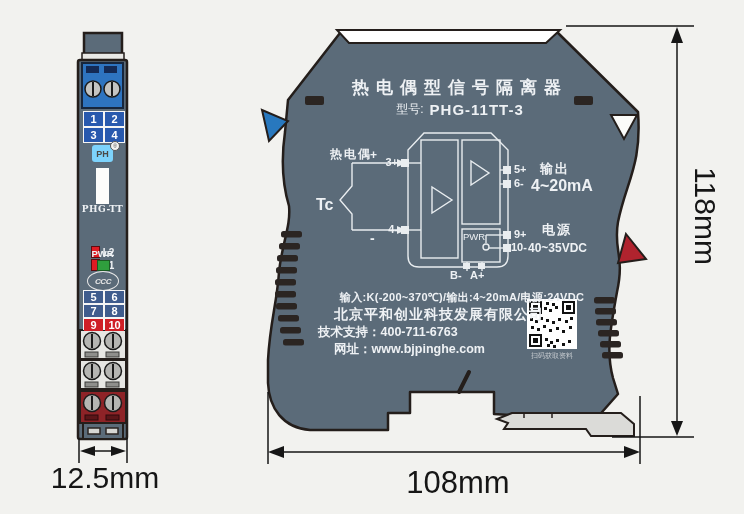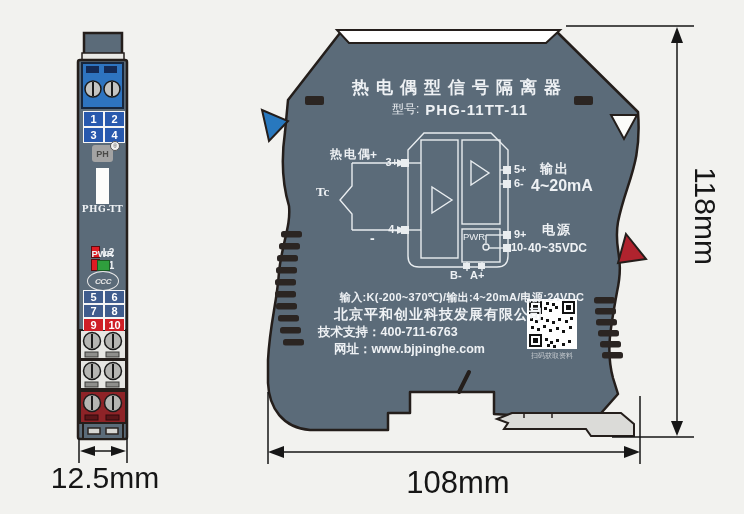--- a/index.html
+++ b/index.html
@@ -223,21 +223,21 @@
     </g>
   </svg>
 
   <div class="abs grid2x2" style="left:83px;top:111px;width:40px;height:30px">
     <div class="cell">1</div>
     <div class="cell">2</div>
     <div class="cell">3</div>
     <div class="cell">4</div>
   </div>
 
-  <div class="abs ctr" style="left:92px;top:145px;width:21px;height:17px;background:#a3a3a3;border-radius:3px;
+  <div class="abs ctr" style="left:92px;top:145px;width:21px;height:17px;background:#7dd3fc;border-radius:3px;
        font-size:9px;font-weight:bold;color:#4a4a48;font-family:'Liberation Sans',sans-serif">PH</div>
   <div class="abs ctr" style="left:110px;top:141px;width:8px;height:8px;background:#f2f2f0;border:1px solid #555;
        border-radius:50%;font-size:5px;color:#4a4a48">®</div>
 
   <div class="abs" style="left:96px;top:168px;width:13px;height:36px;background:#fdfdfb"></div>
 
   <div class="abs ctr wtxt" style="left:78px;top:204px;width:49px;font-size:9px;letter-spacing:0.5px;
        font-family:'DejaVu Serif',serif">PHG-TT</div>
 
   <div class="abs ledrow" style="left:78px;top:222px;width:49px">
@@ -259,25 +259,25 @@
     <div class="cell gridcell-steel">6</div>
     <div class="cell gridcell-steel">7</div>
     <div class="cell gridcell-steel">8</div>
     <div class="cell gridcell-red">9</div>
     <div class="cell gridcell-red">10</div>
   </div>
 
   <div class="abs ctr wtxt" style="left:320px;top:76px;width:280px;font-size:17px;letter-spacing:7px">热电偶型信号隔离器</div>
   <div class="abs ctr" style="left:320px;top:101px;width:280px;gap:6px">
     <span class="wtxt" style="font-size:12px;font-weight:normal">型号:</span>
-    <span class="wtxt" style="font-size:15px;letter-spacing:1px">PHG-11TT-11</span>
+    <span class="wtxt" style="font-size:15px;letter-spacing:1px">PHG-11TT-3</span>
   </div>
 
   <div class="abs wtxt" style="left:330px;top:146px;font-size:12px;letter-spacing:2px">热电偶</div>
-  <div class="abs wtxt" style="left:316px;top:184px;font-size:13px;font-family:Liberation Serif, serif">Tc</div>
+  <div class="abs wtxt" style="left:316px;top:196px;font-size:16px;font-family:Liberation Sans, sans-serif">Tc</div>
   <div class="abs wtxt" style="left:370px;top:148px;font-size:12px">+</div>
   <div class="abs wtxt" style="left:370px;top:230px;font-size:14px">-</div>
 
   <div class="abs wtxt" style="left:374px;top:156px;width:24px;text-align:right;font-size:11px">3+</div>
   <div class="abs wtxt" style="left:374px;top:223px;width:24px;text-align:right;font-size:11px">4-</div>
   <div class="abs wtxt" style="left:514px;top:163px;font-size:11px">5+</div>
   <div class="abs wtxt" style="left:514px;top:177px;font-size:11px">6-</div>
   <div class="abs wtxt" style="left:540px;top:160px;font-size:13px;letter-spacing:2px">输出</div>
   <div class="abs wtxt" style="left:531px;top:177px;font-size:16px">4~20mA</div>
   <div class="abs wtxt" style="left:514px;top:228px;font-size:11px">9+</div>

